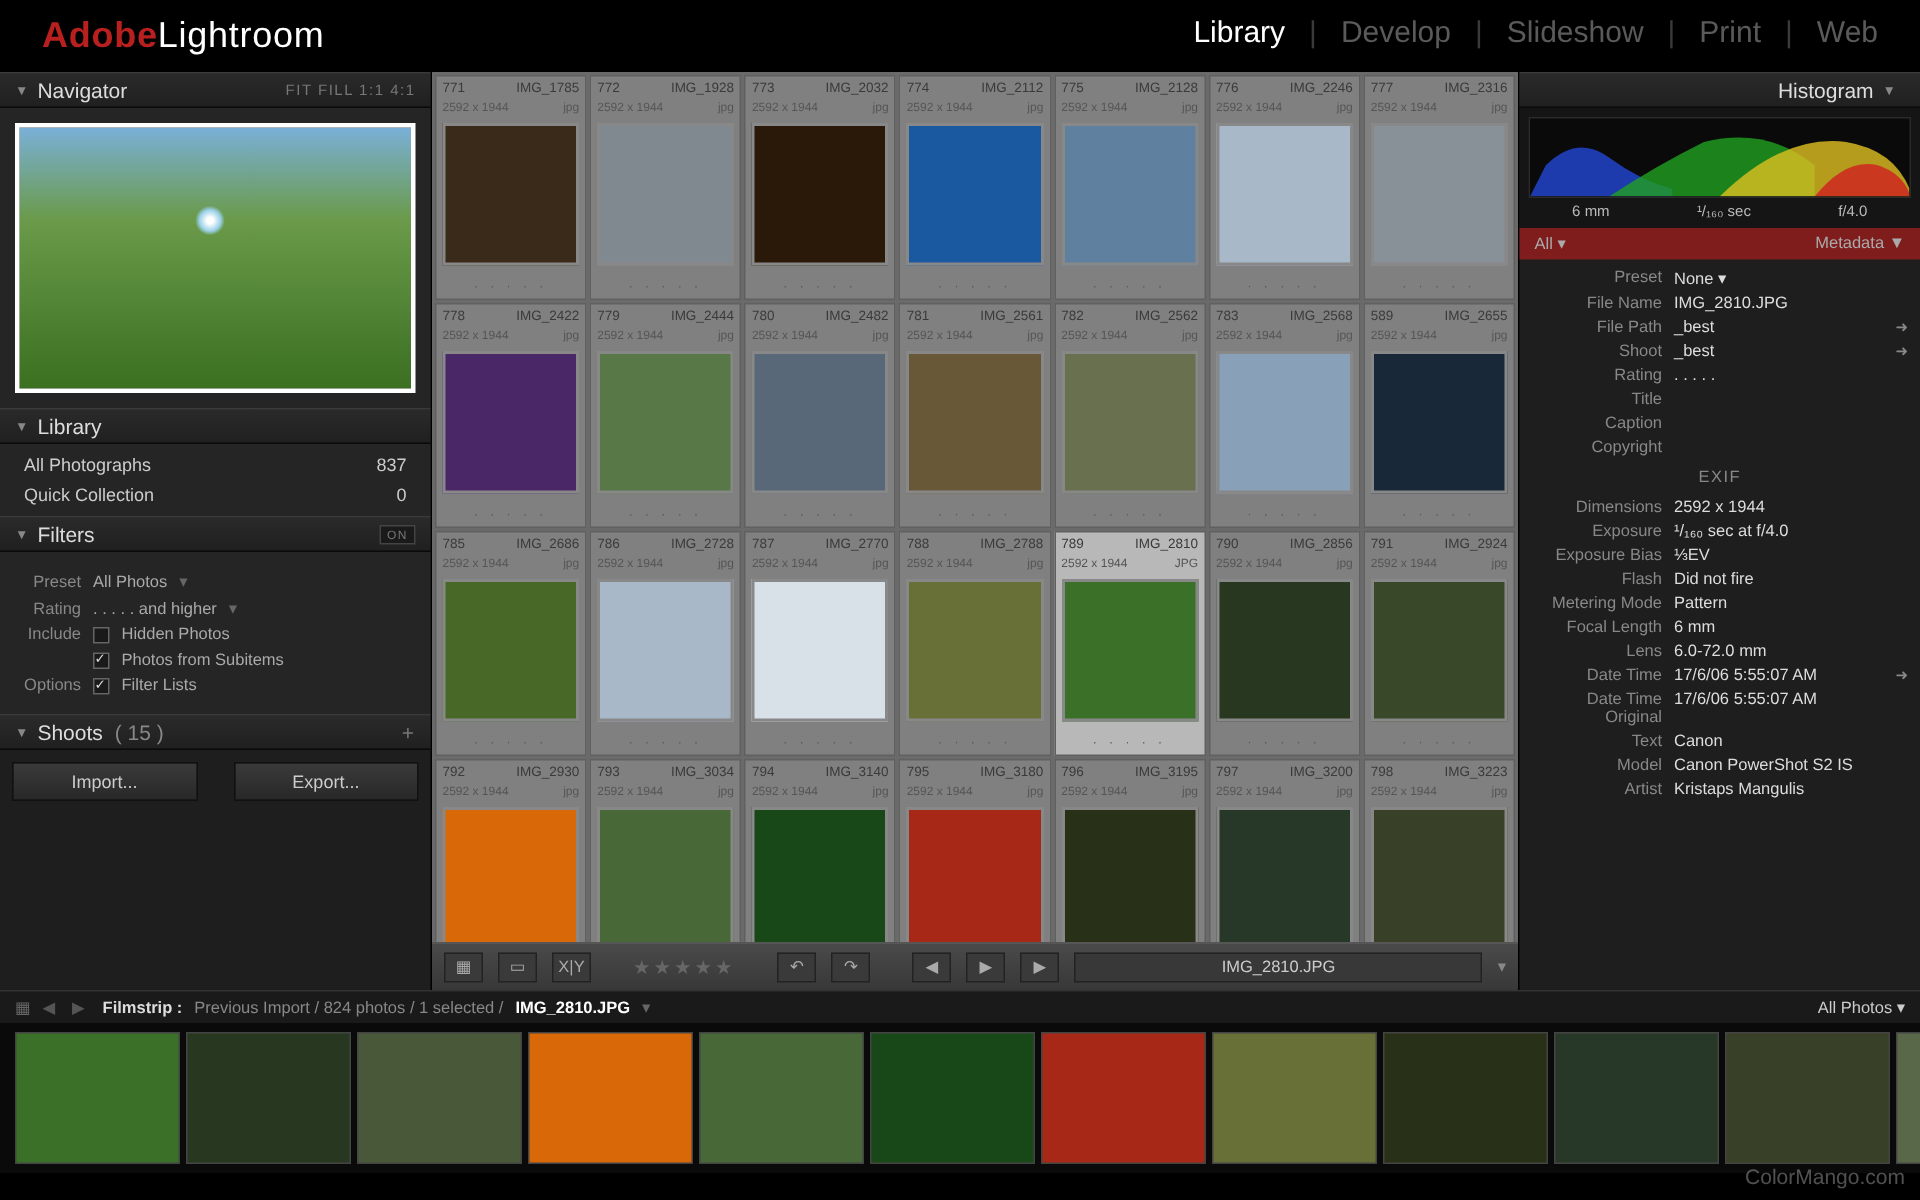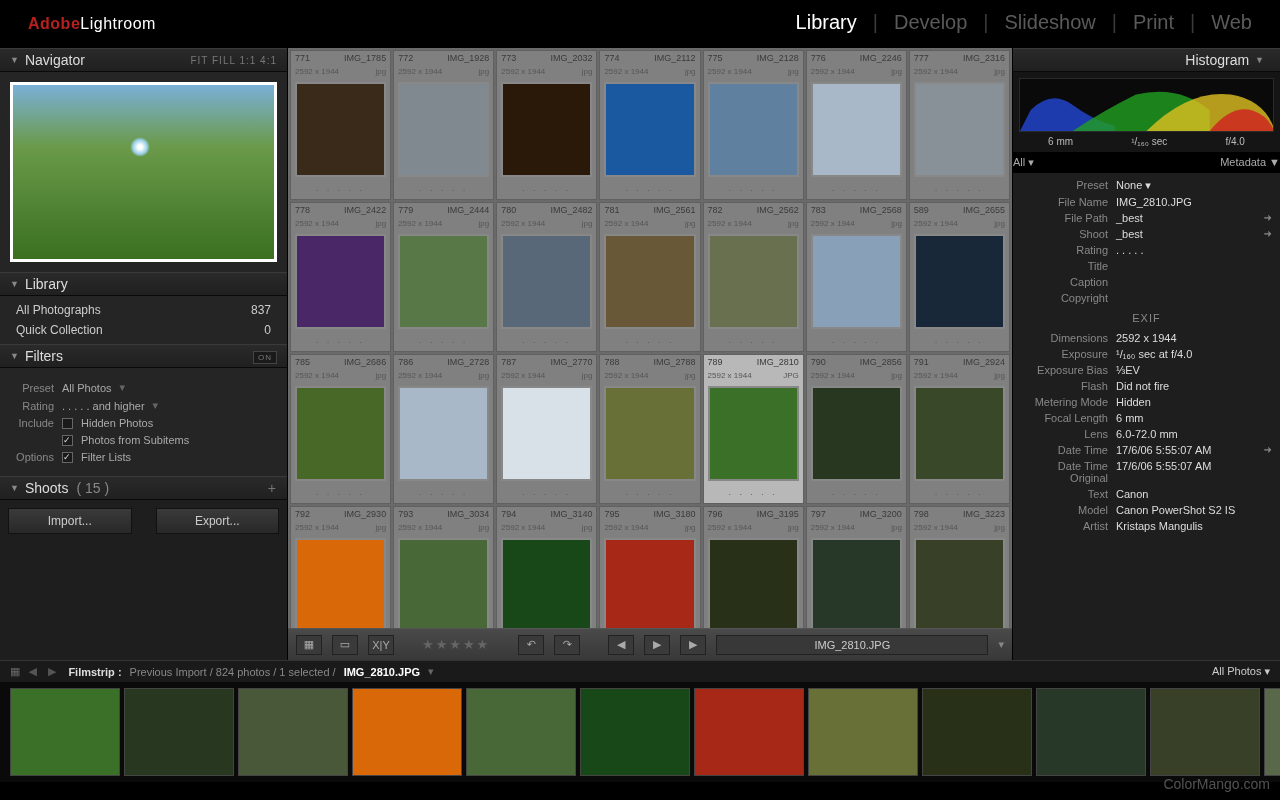--- a/index.html
+++ b/index.html
@@ -1,18 +1,18 @@
 <!DOCTYPE html>
 <html><head>
 <meta charset="utf-8">
 <style>
 *{box-sizing:border-box;margin:0;padding:0;font-family:"Segoe UI",Arial,sans-serif;user-select:none}
 body{background:#000;width:1280px;height:800px;overflow:hidden;color:#ccc;font-size:11px}
 .top{height:48px;display:flex;align-items:center;padding:0 28px;justify-content:space-between}
-.logo{font-size:16px;font-weight:300;letter-spacing:.5px}
+.logo{font-size:24px;font-weight:300;letter-spacing:.5px}
 .logo .a{color:#b82020;font-weight:600}
 .logo .l{color:#fff}
 .tabs{display:flex;gap:22px;font-size:20px;color:#5a5a5a}
 .tabs span{cursor:pointer;padding-bottom:4px}
 .tabs .sep{color:#3a3a3a;margin:0 -6px}
 .tabs .active{color:#fff}
 .main{display:flex;height:612px}
 .panel{background:#1e1e1e;display:flex;flex-direction:column}
 .lp{width:288px;border-right:1px solid #000}
 .rp{width:268px;border-left:1px solid #000}
@@ -44,21 +44,21 @@
 .cell-f{height:18px;display:flex;align-items:center;justify-content:center;gap:3px;color:#555;font-size:8px;letter-spacing:3px}
 .toolbar{height:32px;background:linear-gradient(#4a4a4a,#383838);border-top:1px solid #555;display:flex;align-items:center;padding:0 8px;gap:10px}
 .tbtn{width:26px;height:20px;background:#3a3a3a;border:1px solid #222;display:flex;align-items:center;justify-content:center;color:#aaa;font-size:11px;cursor:pointer}
 .stars{color:#666;font-size:13px;letter-spacing:2px}
 .crumb{flex:1;background:#383838;border:1px solid #222;height:20px;display:flex;align-items:center;justify-content:center;color:#ccc;font-size:11px}
 .histo{height:80px;padding:6px;background:#151515}
 .histo-g{height:54px;background:#0a0a0a;position:relative;overflow:hidden;border:1px solid #2a2a2a}
 .histo-g svg{width:100%;height:100%}
 .histo-l{display:flex;justify-content:space-around;font-size:10px;color:#bbb;margin-top:4px}
 .note{padding:10px;text-align:center;font-size:10px;color:#888;font-style:italic}
-.meta-h{display:flex;padding:4px 0;background:#000000;font-size:11px;color:#aaa}
+.meta-h{display:flex;padding:4px 10px;background:#7f1d1d;font-size:11px;color:#aaa}
 .meta-h .r{margin-left:auto}
 .meta{padding:4px 8px;overflow:auto;flex:1}
 .mrow{display:flex;padding:2px 0;font-size:11px}
 .mrow .k{width:95px;text-align:right;color:#888;padding-right:8px}
 .mrow .v{color:#ddd;flex:1}
 .mrow .arr{color:#888;font-size:10px}
 .msect{text-align:center;color:#888;font-size:11px;margin:6px 0;text-transform:uppercase;letter-spacing:1px}
 .filmbar{height:22px;background:#1a1a1a;display:flex;align-items:center;padding:0 10px;gap:8px;font-size:11px;border-top:1px solid #333}
 .filmbar .arrs{color:#555;letter-spacing:4px}
 .filmstrip{height:100px;background:#0a0a0a;display:flex;gap:4px;padding:6px 10px;overflow:hidden}
@@ -577,21 +577,21 @@
           <div class="mrow">
             <span class="k">Exposure Bias</span>
             <span class="v">⅓EV</span>
           </div>
           <div class="mrow">
             <span class="k">Flash</span>
             <span class="v">Did not fire</span>
           </div>
           <div class="mrow">
             <span class="k">Metering Mode</span>
-            <span class="v">Hidden</span>
+            <span class="v">Pattern</span>
           </div>
           <div class="mrow">
             <span class="k">Focal Length</span>
             <span class="v">6 mm</span>
           </div>
           <div class="mrow">
             <span class="k">Lens</span>
             <span class="v">6.0-72.0 mm</span>
           </div>
           <div class="mrow">

